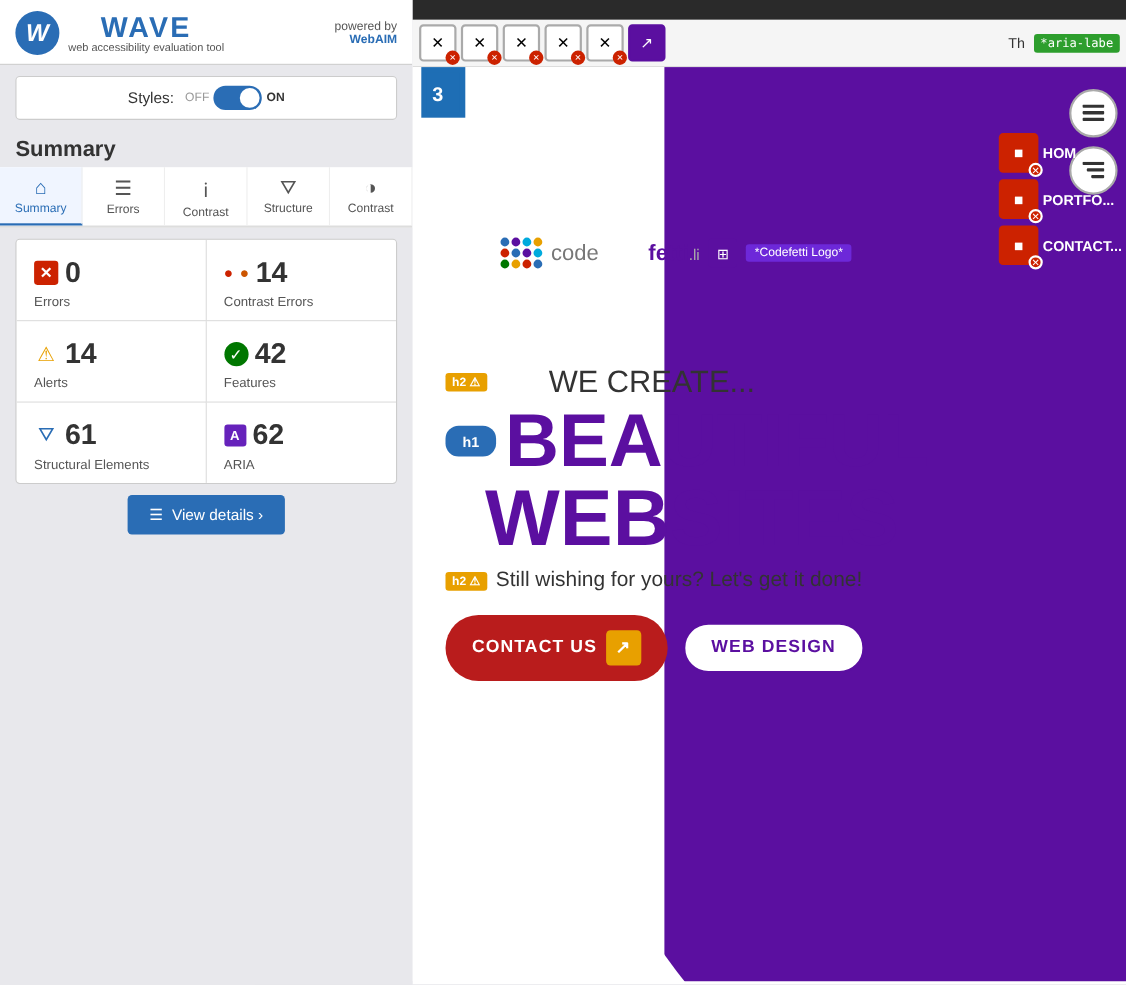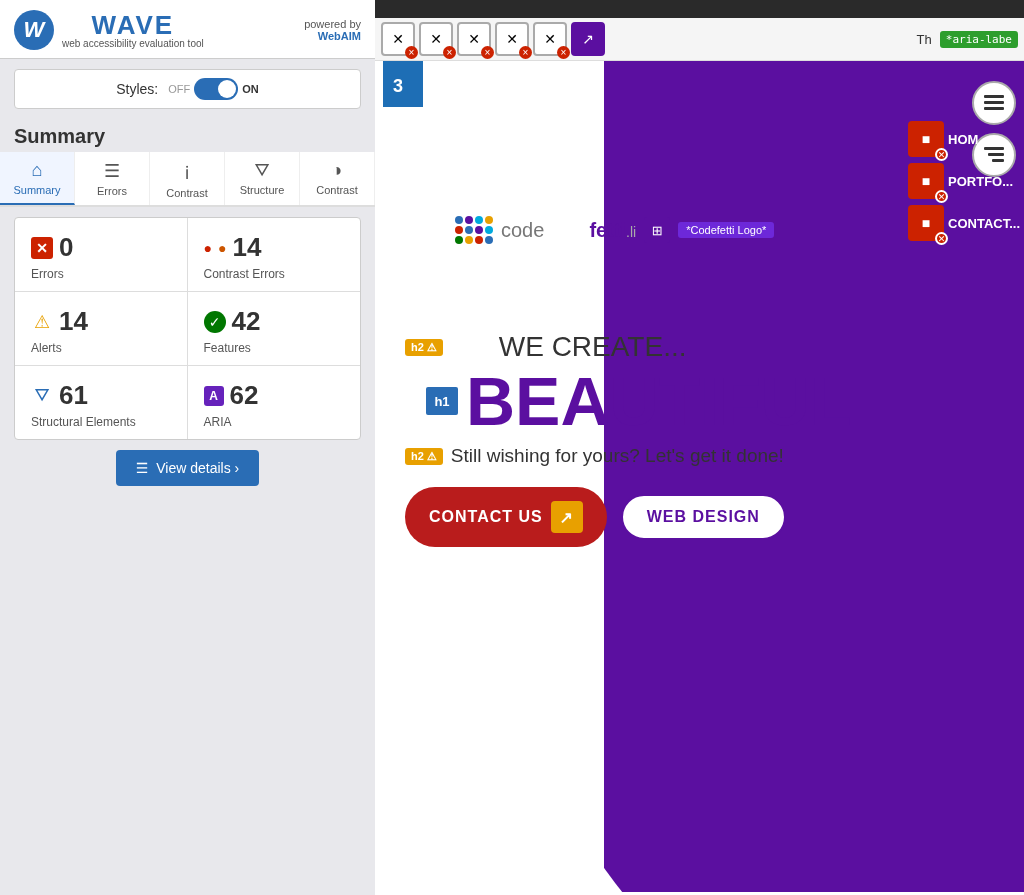--- a/index.html
+++ b/index.html
@@ -706,24 +706,25 @@
     </div>
 
     <div class="hero-section">
 
       <div style="display:flex;align-items:center;gap:8px;margin-bottom:4px;">
         <span style="display:inline-flex;align-items:center;gap:3px;background:#e8a000;color:white;font-size:11px;padding:2px 6px;border-radius:3px;font-weight:bold;">h2 ⚠</span>
         <span style="font-size:28px;color:#333;margin-left:48px;">WE CREATE...</span>
       </div>
 
       <div style="display:flex;align-items:center;gap:8px;">
-        <span style="display:inline-flex;align-items:center;justify-content:center;width:32px;height:28px;background:#2a6db5;color:white;font-size:13px;font-weight:bold;border-radius:2px;margin-left:21px;">h1</span>
+        <span style="display:inline-flex;align-items:center;justify-content:center;width:46px;height:28px;background:#2a6db5;color:white;font-size:13px;font-weight:bold;border-radius:12px;">h1</span>
         <span style="font-size:68px;font-weight:900;color:#5b0fa0;line-height:1;text-transform:uppercase;">BEAUTIFUL</span>
       </div>
 
+      <div style="font-size:72px;font-weight:900;color:#5b0fa0;line-height:1;text-transform:uppercase;margin-left:36px;">WEBSITES</div>
 
       <div style="display:flex;align-items:center;gap:8px;margin-top:10px;">
         <span style="display:inline-flex;align-items:center;gap:3px;background:#e8a000;color:white;font-size:11px;padding:2px 6px;border-radius:3px;font-weight:bold;">h2 ⚠</span>
         <span style="font-size:19px;color:#333;">Still wishing for yours? Let's get it done!</span>
       </div>
 
       <div style="display:flex;gap:14px;margin-top:20px;align-items:center;">
         <button class="contact-btn">
           <span>CONTACT US</span>
           <div style="width:32px;height:32px;background:#e8a000;border-radius:4px;display:flex;align-items:center;justify-content:center;font-size:16px;color:white;">↗</div>

